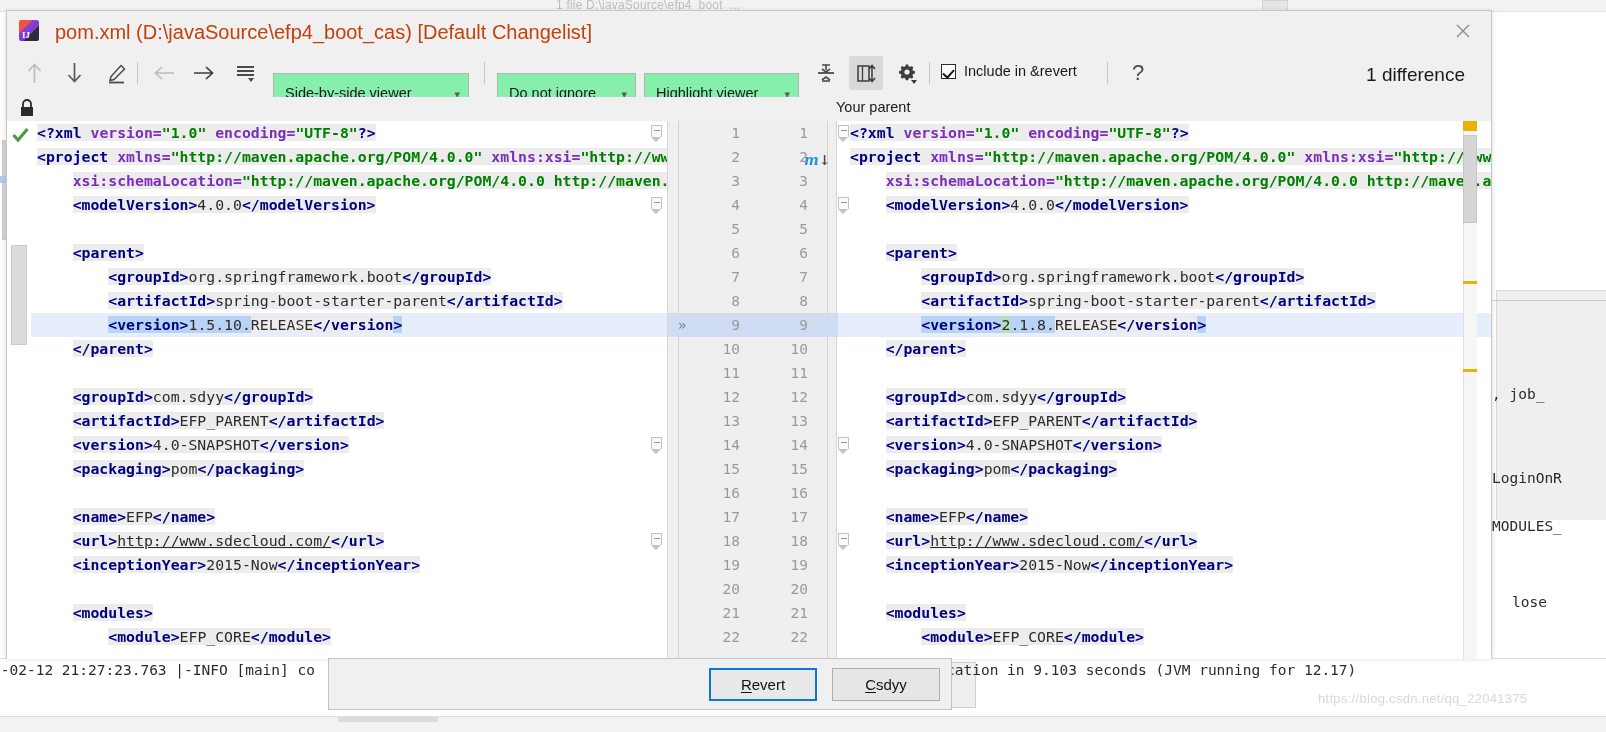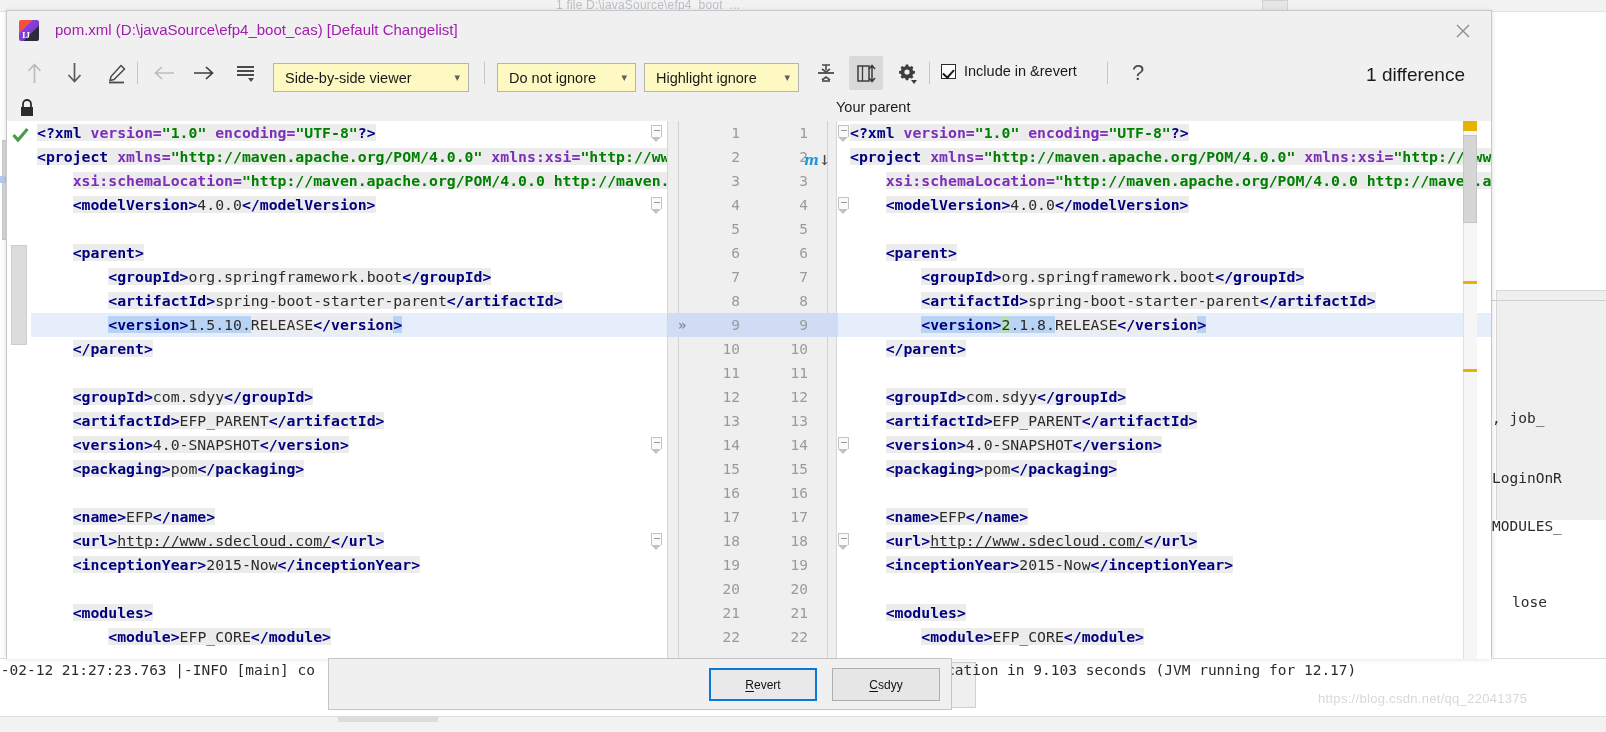--- a/index.html
+++ b/index.html
@@ -88,44 +88,44 @@
   .app-icon {
     position: absolute; left: 12px; top: 9px; width: 20px; height: 21px;
     background: linear-gradient(135deg,#f4503c 0%,#f4503c 34%,#8a3fd4 34%,#7a3bd0 62%,#2c2c3c 62%);
     border-radius: 2px; overflow: hidden;
   }
   .app-icon::after {
     content: "IJ"; position: absolute; left: 3px; bottom: 1px;
     font-size: 9px; color: #fff; font-family: "Liberation Serif", serif; font-weight: bold;
   }
   .title-text {
-    position: absolute; left: 48px; top: 10px; font-size: 15px; color: #a21caf;
+    position: absolute; left: 48px; top: 10px; font-size: 20px; color: #c2410c;
     white-space: nowrap;
   }
   .close-btn {
     position: absolute; right: 8px; top: 6px; width: 40px; height: 28px;
     display: flex; align-items: center; justify-content: center; cursor: default;
   }
   .close-btn svg { display: block; }
 
   
   .toolbar {
     position: relative; height: 48px; background: #f0f0f0;
   }
   .tb-icon {
     position: absolute; top: 7px; width: 34px; height: 34px;
     display: flex; align-items: center; justify-content: center;
   }
   .tb-sep {
     position: absolute; top: 13px; width: 1px; height: 22px; background: #c6c6c6;
   }
   .combo {
-    position: absolute; top: 14px; height: 29px;
-    background: #fef9c3; border: 1px solid #b4b4b4;
-    display: flex; align-items: center; padding: 0 8px 0 11px; gap: 10px;
+    position: absolute; top: 24px; height: 29px;
+    background: #86efac; border: 1px solid #b4b4b4;
+    display: flex; align-items: flex-end; padding: 0 8px 0 11px; gap: 10px;
     font-size: 14.5px; color: #1a1a1a; white-space: nowrap; cursor: default;
   }
   .combo .chev { color: #5d5d5d; font-size: 11px; }
   .tb-toggle-on { background: #d9d9d9; border-radius: 2px; }
   .chk-wrap {
     position: absolute; top: 14px; display: flex; align-items: center; gap: 8px;
     font-size: 14.5px; color: #1a1a1a; white-space: nowrap; cursor: default;
   }
   .chkbox {
     width: 15px; height: 15px; border: 1px solid #2b2b2b; background: #fff;
@@ -239,21 +239,21 @@
 
   
   .btnbar {
     position: absolute; left: 328px; top: 658px; width: 624px; height: 52px;
     background: #f0f0f0; border: 1px solid #c4c4c4;
   }
   .btn {
     position: absolute; top: 9px; height: 33px; width: 108px;
     background: #e6e6e6; border: 1px solid #aeaeae;
     display: flex; align-items: center; justify-content: center;
-    font-size: 12px; color: #111; cursor: default;
+    font-size: 15px; color: #111; cursor: default;
   }
   .btn.primary { border: 2px solid #0a78d6; background: #e9e9e9; }
   .btn u { text-underline-offset: 2px; }
 
   svg { shape-rendering: geometricPrecision; }
 </style>
 </head>
 <body>
 
 <div id="root">
@@ -264,21 +264,21 @@
     <div class="bg-topbox"></div>
 
     <div class="bg-left-strip"></div>
     <div class="bg-left-scroll"></div>
     <div class="bg-left-blue"></div>
 
     <div class="bg-panel-a"></div>
     <div class="bg-panel-b"></div>
 
     <div class="bg-right-code">
-      <div style="top:292px;left:0;">, job_</div>
+      <div style="top:268px;left:0;">, job_</div>
       <div style="top:352px;left:0;">LoginOnR</div>
       <div style="top:400px;left:0;">MODULES_</div>
       <div style="top:476px;left:20px;">lose</div>
     </div>
 
     <div class="bg-bottom-console"></div>
     <div class="bg-small-box"></div>
     <div class="bg-console-line bg-console-left">9-02-12 21:27:23.763 |-INFO  [main] co</div>
     <div class="bg-console-line bg-console-right">cation in 9.103 seconds (JVM running for 12.17)</div>
     <div class="bg-bottom-tabstrip"></div>
@@ -346,21 +346,21 @@
       </div>
 
       <div class="tb-sep" style="left:477px"></div>
 
       <div class="combo" style="left:490px;width:139px;justify-content:space-between;">
         <span>Do not ignore</span>
         <span class="chev">▾</span>
       </div>
 
       <div class="combo" style="left:637px;width:155px;justify-content:space-between;">
-        <span>Highlight ignore</span>
+        <span>Highlight viewer</span>
         <span class="chev">▾</span>
       </div>
 
       <div class="tb-icon" style="left:802px">
         <svg width="22" height="22" viewBox="0 0 22 22">
           <path d="M7 3 L15 3 M11 3 L11 8 M7 7 L11 10 L15 7" stroke="#4a4a4a" stroke-width="1.6" fill="none"></path>
           <path d="M3 11 H19" stroke="#4a4a4a" stroke-width="1.8"></path>
           <path d="M7 18 L11 15 L15 18" stroke="#4a4a4a" stroke-width="1.6" fill="none"></path>
           <path d="M7 19 L15 19" stroke="#4a4a4a" stroke-width="1.6"></path>
         </svg>

